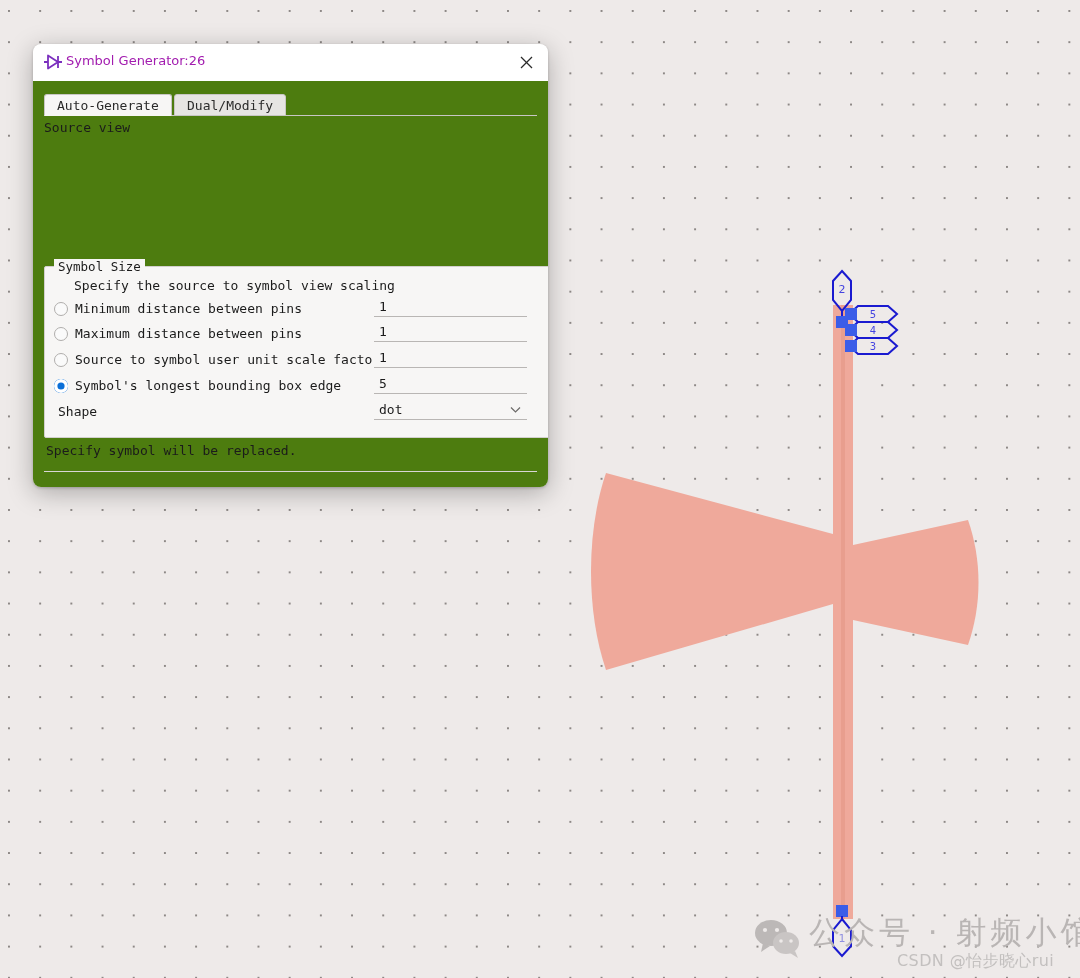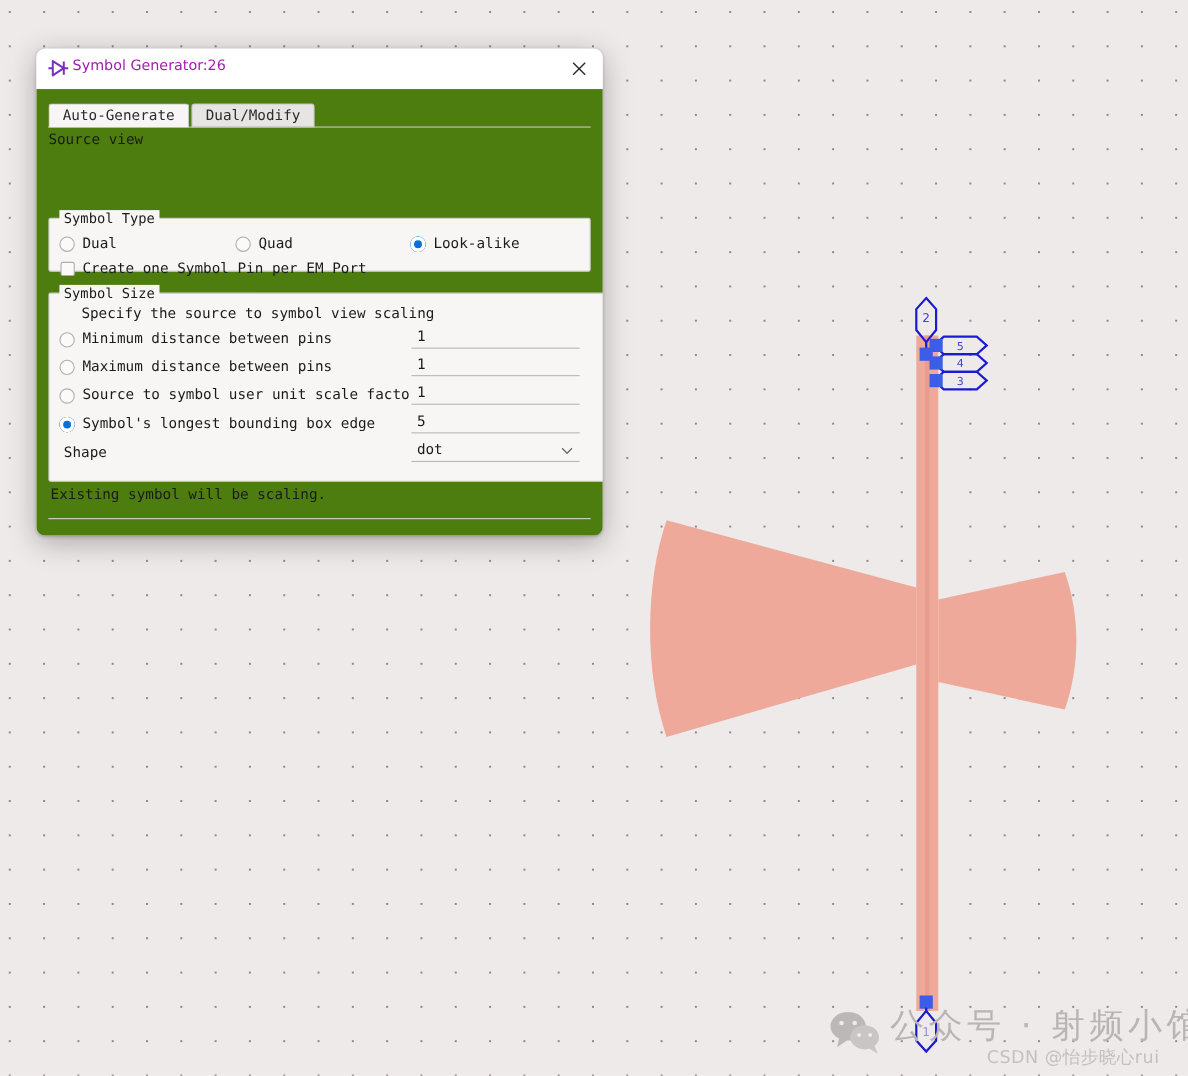--- a/index.html
+++ b/index.html
@@ -280,35 +280,20 @@
         <span>Auto-Generate</span>
       </div>
       <div class="tab" style="left:130px;">
         <span>Dual/Modify</span>
       </div>
     </div>
     <div class="tab-underline"></div>
 
     <div class="lbl" style="left:11px; top:39px;">Source view</div>
 
-    <div class="group" style="left:11px; top:117px; width:493px; height:49px;">
-      <div class="group-title">Symbol Type</div>
-
-      <div class="radio" style="left:9px; top:16px;"></div>
-      <div class="lbl" style="left:30px; top:15px;">Dual</div>
-
-      <div class="radio" style="left:169px; top:16px;"></div>
-      <div class="lbl" style="left:190px; top:15px;">Quad</div>
-
-      <div class="radio checked" style="left:328px; top:16px;"></div>
-      <div class="lbl" style="left:349px; top:15px;">Look-alike</div>
-
-      <div class="checkbox" style="left:10px; top:39px;"></div>
-      <div class="lbl" style="left:30px; top:38px;">Create one Symbol Pin per EM Port</div>
-    </div>
 
     <div class="group" style="left:11px; top:185px; width:527px; height:172px;">
       <div class="group-title">Symbol Size</div>
 
       <div class="lbl" style="left:29px; top:11px;">Specify the source to symbol view scaling</div>
 
       <div class="radio" style="left:9px; top:35px;"></div>
       <div class="lbl" style="left:30px; top:34px;">Minimum distance between pins</div>
       <div class="flat-input" style="left:329px; top:31px; width:153px; height:19px;">1</div>
 
@@ -326,18 +311,18 @@
 
       <div class="lbl" style="left:13px; top:137px;">Shape</div>
       <div class="combo" style="left:329px; top:134px; width:153px;">
         <div class="val">dot</div>
         <svg class="chev" width="11" height="8" viewBox="0 0 11 8">
           <polyline points="1,1.5 5.5,6 10,1.5" fill="none" stroke="#6d6b69" stroke-width="1.2"></polyline>
         </svg>
       </div>
     </div>
 
-    <div class="note" style="left:13px; top:362px;">Existing symbol will be scaling.</div>
+    <div class="note" style="left:13px; top:362px;">Specify symbol will be replaced.</div>
 
     <div class="sep" style="top:390px;"></div>
 
   </div>
 </div>
 
 </body></html>

